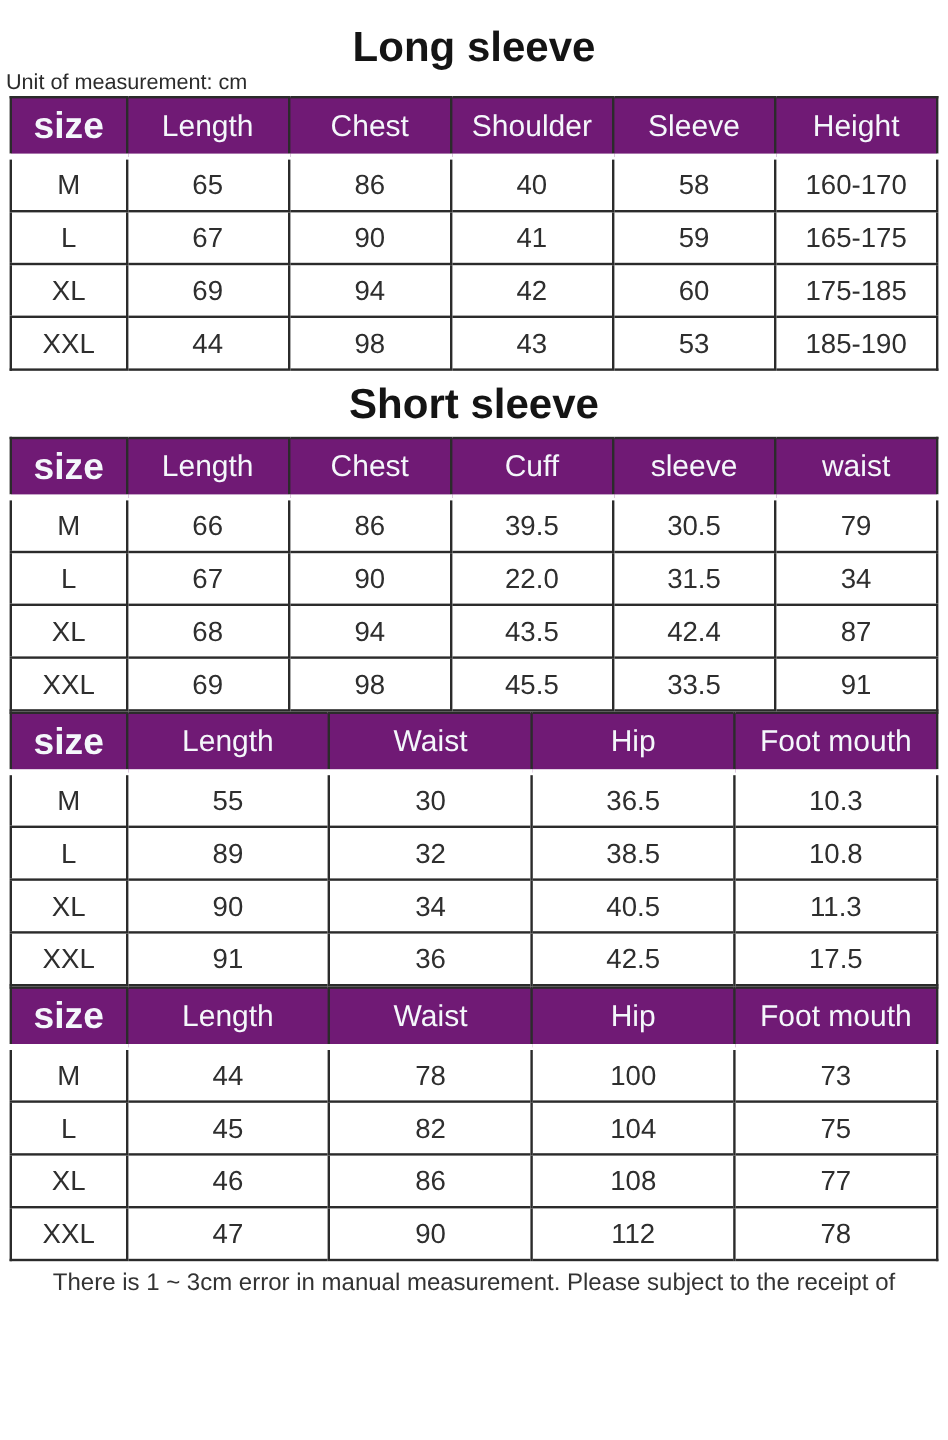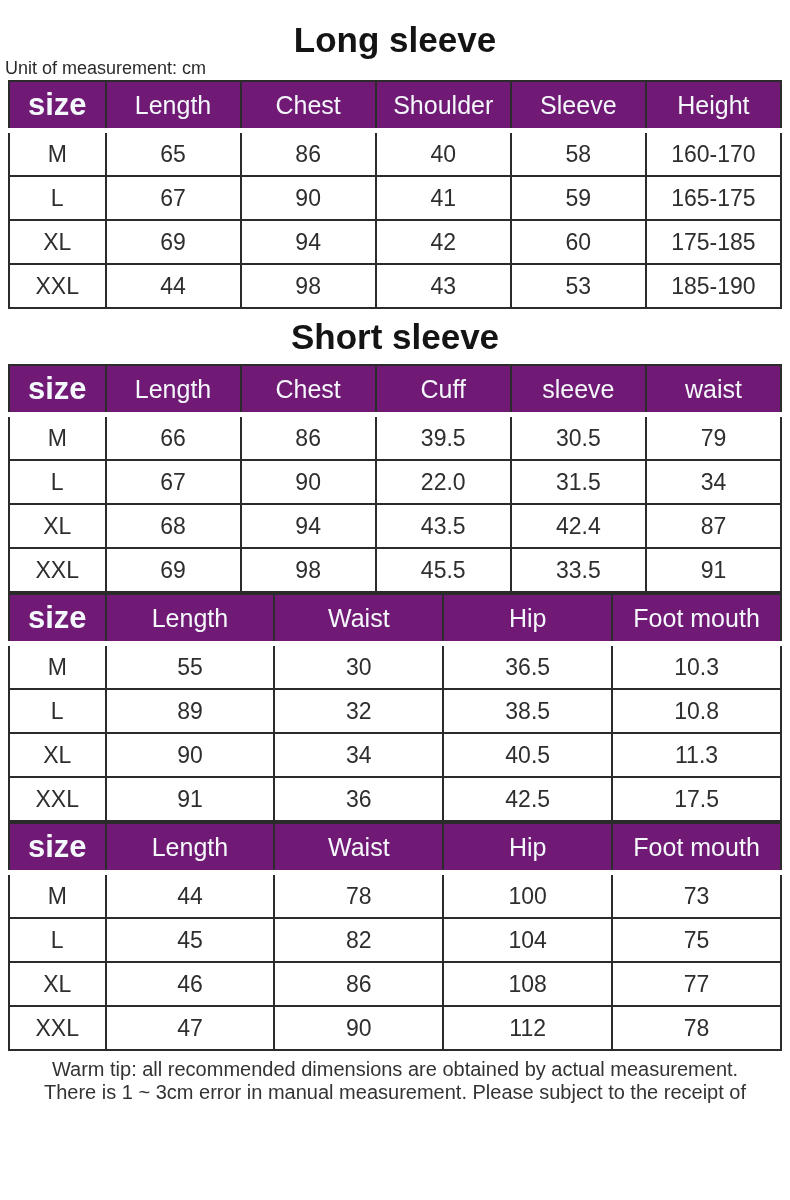--- a/index.html
+++ b/index.html
@@ -300,16 +300,15 @@
           <td>47</td>
           <td>90</td>
           <td>112</td>
           <td>78</td>
         </tr>
       </tbody>
     </table>
   </div>
 
 <div class="footer">
-  <div>Warm tip: all recommended dimensions are obtained by actual measurement.</div>
   <div>There is 1 ~ 3cm error in manual measurement. Please subject to the receipt of</div>
 
 </div>
 
 </body></html>

